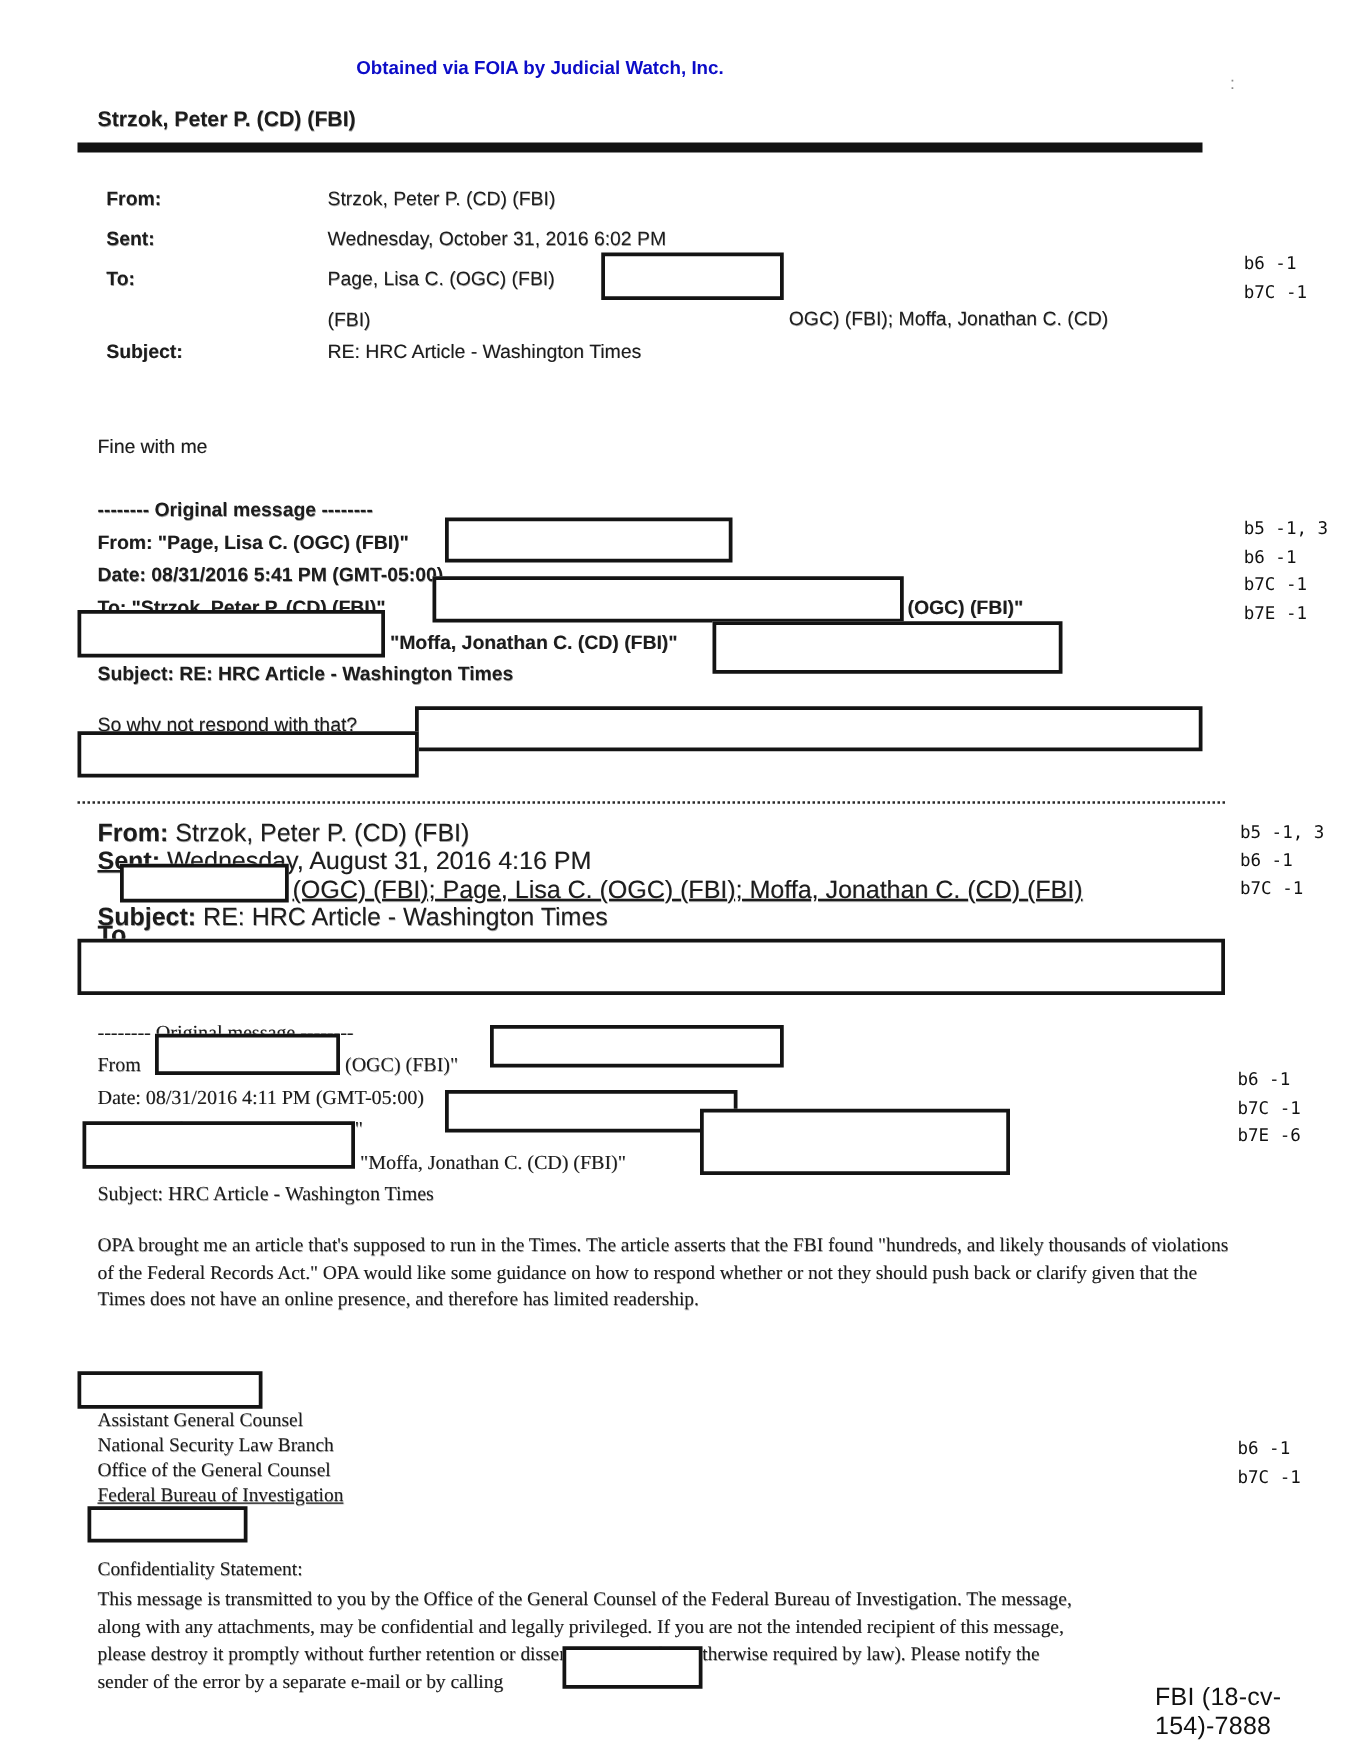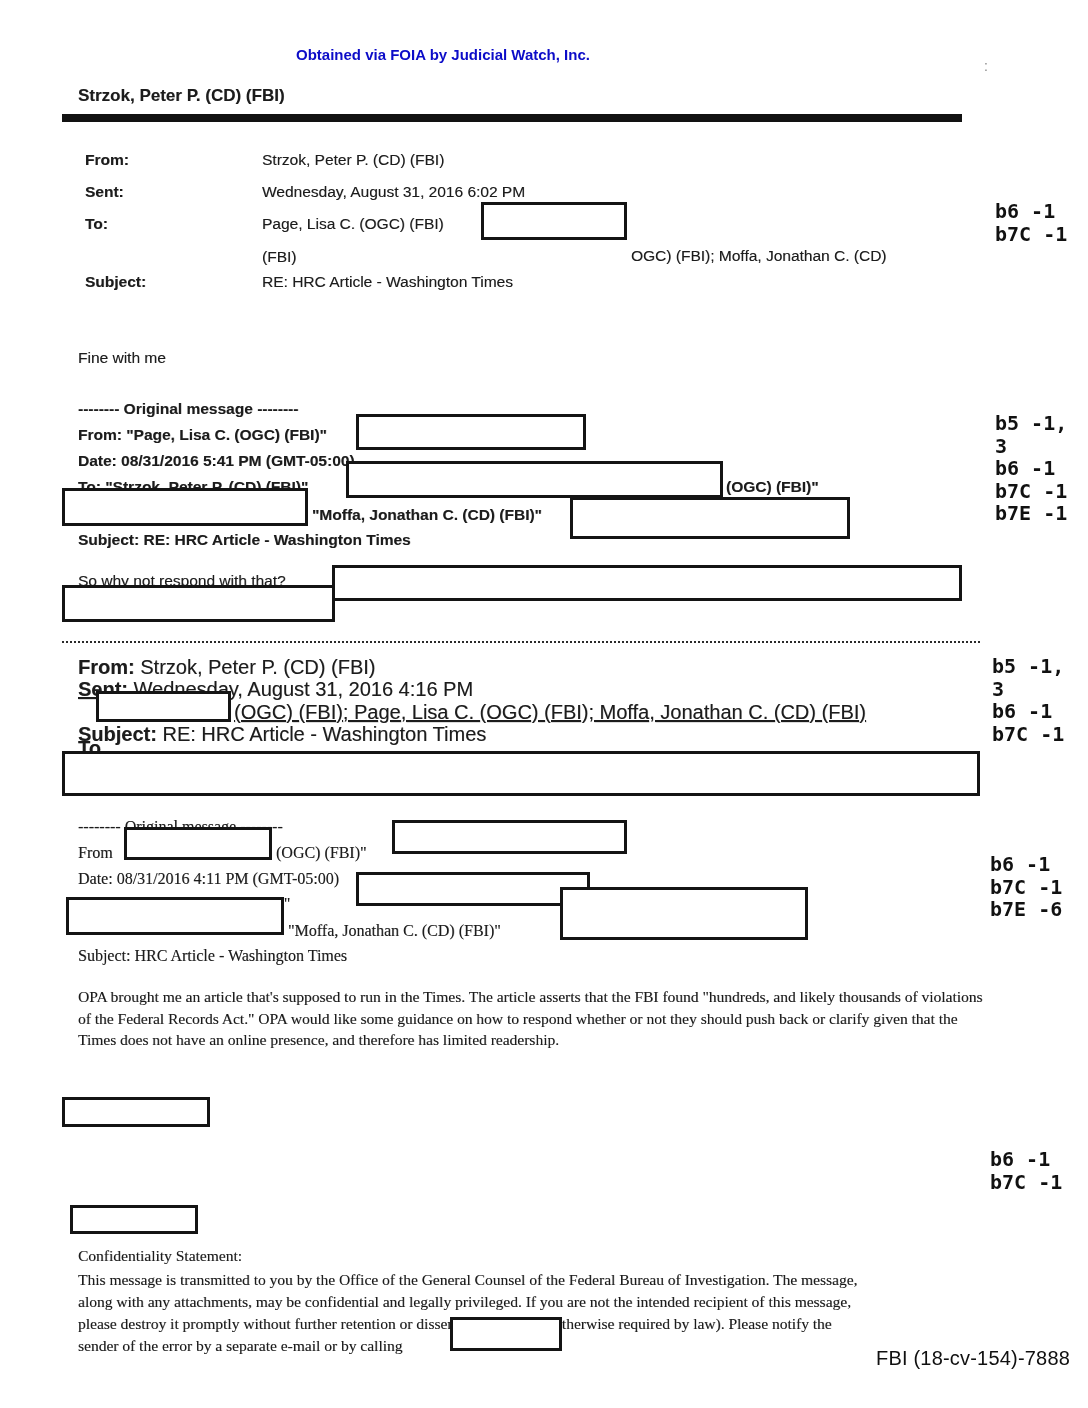--- a/index.html
+++ b/index.html
@@ -9,24 +9,24 @@
   }
   .ln { position:absolute; white-space:nowrap; color:#1c1c1c;
         text-shadow:0.4px 0.4px 0 rgba(25,25,25,0.40); z-index:1; }
   .wrap { white-space:normal; }
   .sans  { font-size:15.5px; line-height:1.25; }
   .sans14 { font-size:20px; line-height:1.25; }
   .serif { font-family:"Liberation Serif", serif; font-size:16px; line-height:1.25; }
   .serif15 { font-family:"Liberation Serif", serif; font-size:15.5px; }
   .bold { font-weight:bold; }
   .mono-codes { position:absolute; font-family:"DejaVu Sans Mono", monospace;
-        font-weight:bold; font-size:20px; line-height:22.5px; color:#111; z-index:1; }
+        font-weight:normal; font-size:14px; line-height:22.5px; color:#111; z-index:1; }
   .red-box { position:absolute; background:#ffffff; border:3px solid #141414;
         box-sizing:border-box; z-index:2; }
-  .banner { position:absolute; left:11px; top:46px; width:864px; text-align:center;
+  .banner { position:absolute; left:0; top:46px; width:864px; text-align:center;
         font-weight:bold; font-size:15px; z-index:1; }
   .rule  { position:absolute; left:62px; top:114px; width:900px; height:8px;
         background:#121212; z-index:1; }
   .dotted { position:absolute; left:62px; top:641px; width:918px; height:0;
         border-top:2px dotted #2a2a2a; z-index:1; }
   .sig-lines div { line-height:20px; }
   .conf-lines div { line-height:22px; }
   .underline { text-decoration:underline; }
   .artifact { position:absolute; color:#8a8a8a; font-size:14px; z-index:1; }
   .footer-stamp { position:absolute; font-size:20px; color:#101010;
@@ -40,21 +40,21 @@
   <div class="banner" style="color:#0c0cc8;">Obtained via FOIA by Judicial Watch, Inc.</div>
   <div class="artifact" style="left:984px; top:58px;">:</div>
 
   <div class="ln bold" style="left:78px; top:86px; font-size:17px;">Strzok, Peter P. (CD) (FBI)</div>
   <div class="rule"></div>
 
   <div class="ln sans bold" style="left:85px; top:150px;">From:</div>
   <div class="ln sans" style="left:262px; top:150px;">Strzok, Peter P. (CD) (FBI)</div>
 
   <div class="ln sans bold" style="left:85px; top:182px;">Sent:</div>
-  <div class="ln sans" style="left:262px; top:182px;">Wednesday, August 31, 2016 6:02 PM</div>
+  <div class="ln sans" style="left:262px; top:182px;">Wednesday, October 31, 2016 6:02 PM</div>
 
   <div class="ln sans bold" style="left:85px; top:214px;">To:</div>
   <div class="ln sans" style="left:262px; top:214px;">Page, Lisa C. (OGC) (FBI)</div>
   <div class="red-box" style="left:481px; top:202px; width:146px; height:38px;"></div>
   <div class="ln sans" style="left:631px; top:214px;margin-top:32px;">OGC) (FBI); Moffa, Jonathan C. (CD)</div>
   <div class="ln sans" style="left:262px; top:247px;">(FBI)</div>
 
   <div class="ln sans bold" style="left:85px; top:272px;">Subject:</div>
   <div class="ln sans" style="left:262px; top:272px;">RE: HRC Article - Washington Times</div>
 
@@ -140,31 +140,37 @@
 
   <div class="mono-codes" style="left:990px; top:853px;">
     <div>b6 -1</div>
     <div>b7C -1</div>
     <div>b7E -6</div>
   </div>
 
   <div class="ln serif15 wrap" style="left:78px; top:986px; width:912px; line-height:21.5px; white-space:normal;">OPA brought me an article that's supposed to run in the Times.  The article asserts that the FBI found "hundreds, and likely thousands of violations of the Federal Records Act."   OPA would like some guidance on how to respond whether or not they should push back or clarify given that the Times does not have an online presence, and therefore has limited readership.</div>
 
   <div class="red-box" style="left:62px; top:1097px; width:148px; height:30px;"></div>
+  <div class="ln serif15 sig-lines" style="left:78px; top:1127px;">
+    <div>Assistant General Counsel</div>
+    <div>National Security Law Branch</div>
+    <div>Office of the General Counsel</div>
+    <div class="underline">Federal Bureau of Investigation</div>
+  </div>
   <div class="red-box" style="left:70px; top:1205px; width:128px; height:29px;"></div>
 
   <div class="mono-codes" style="left:990px; top:1148px;">
     <div>b6 -1</div>
     <div>b7C -1</div>
   </div>
 
   <div class="ln serif15" style="left:78px; top:1247px;">Confidentiality Statement:</div>
   <div class="ln serif15 conf-lines" style="left:78px; top:1269px;">
     <div>This message is transmitted to you by the Office of the General Counsel of the Federal Bureau of Investigation.  The message,</div>
     <div>along with any attachments, may be confidential and legally privileged.  If you are not the intended recipient of this message,</div>
     <div>please destroy it promptly without further retention or  dissemination (unless otherwise required by law).  Please notify the</div>
     <div>sender of the error by a separate e-mail or by calling</div>
   </div>
   <div class="red-box" style="left:450px; top:1317px; width:112px; height:34px;"></div>
 
-  <div class="footer-stamp" style="left:876px; top:1347px;">FBI (18-cv-154)-7888</div>
+  <div class="footer-stamp" style="left:924px; top:1347px;">FBI (18-cv-154)-7888</div>
 
 </div>
 
 </body></html>

